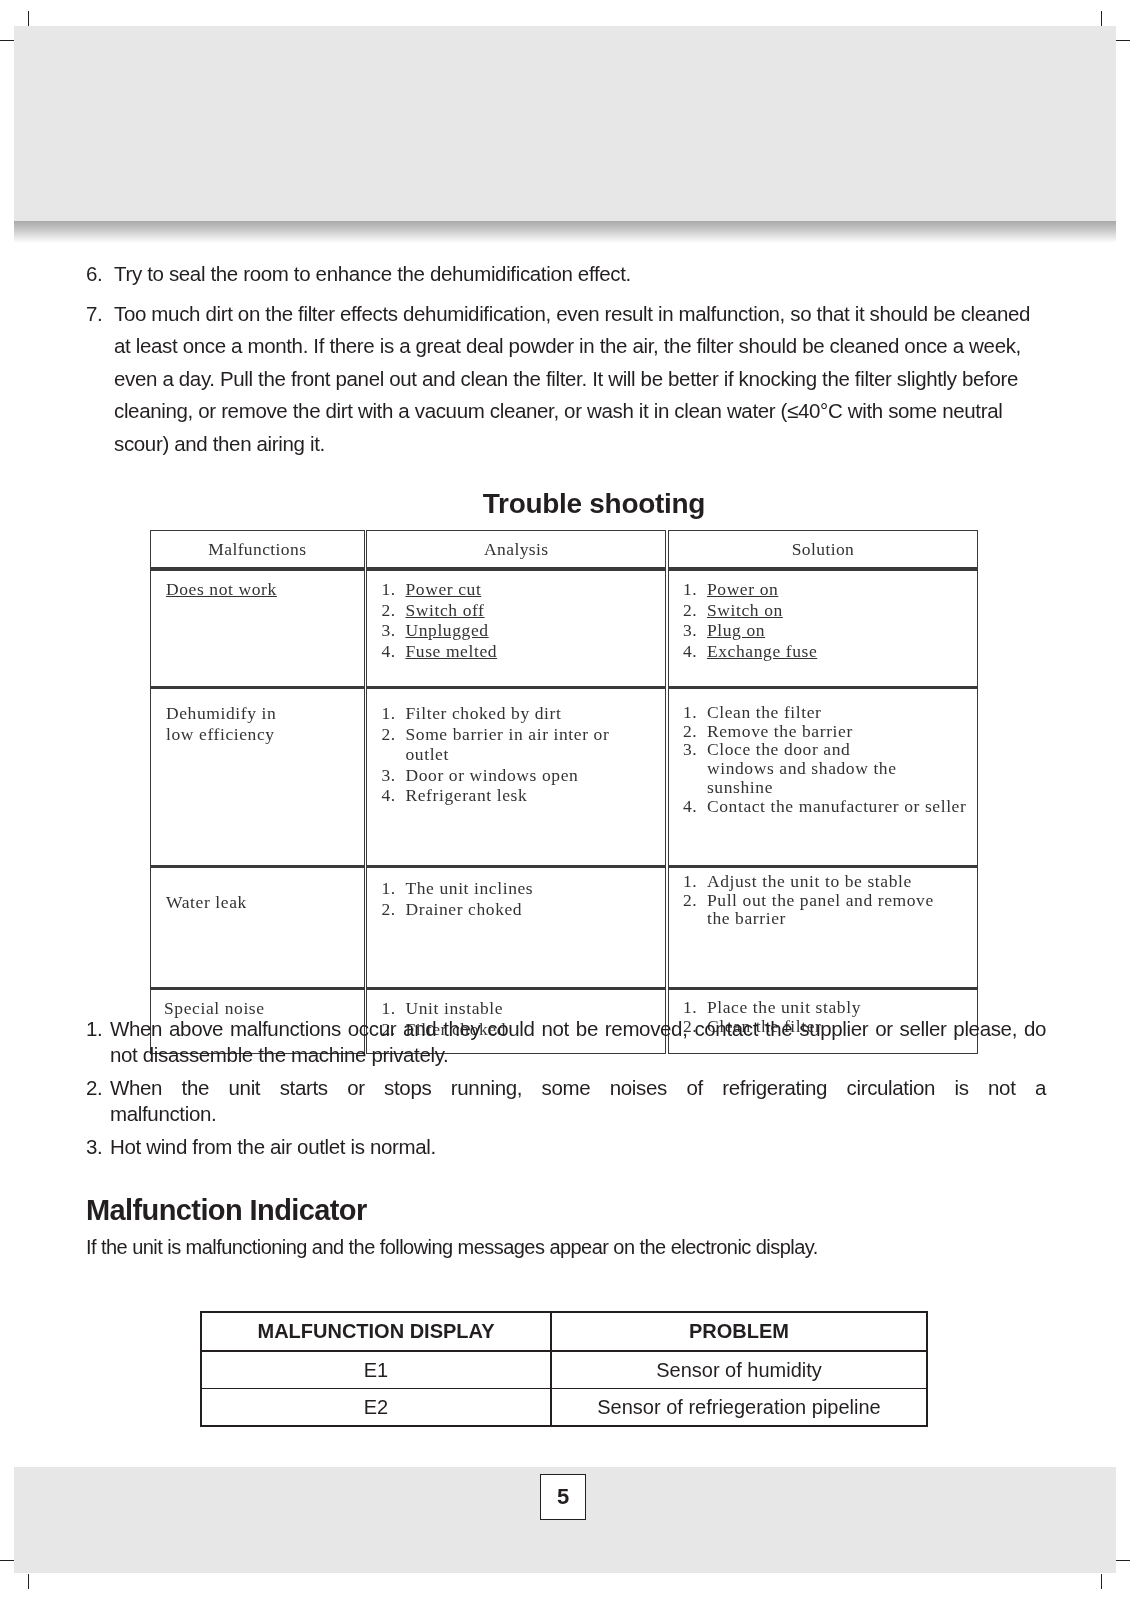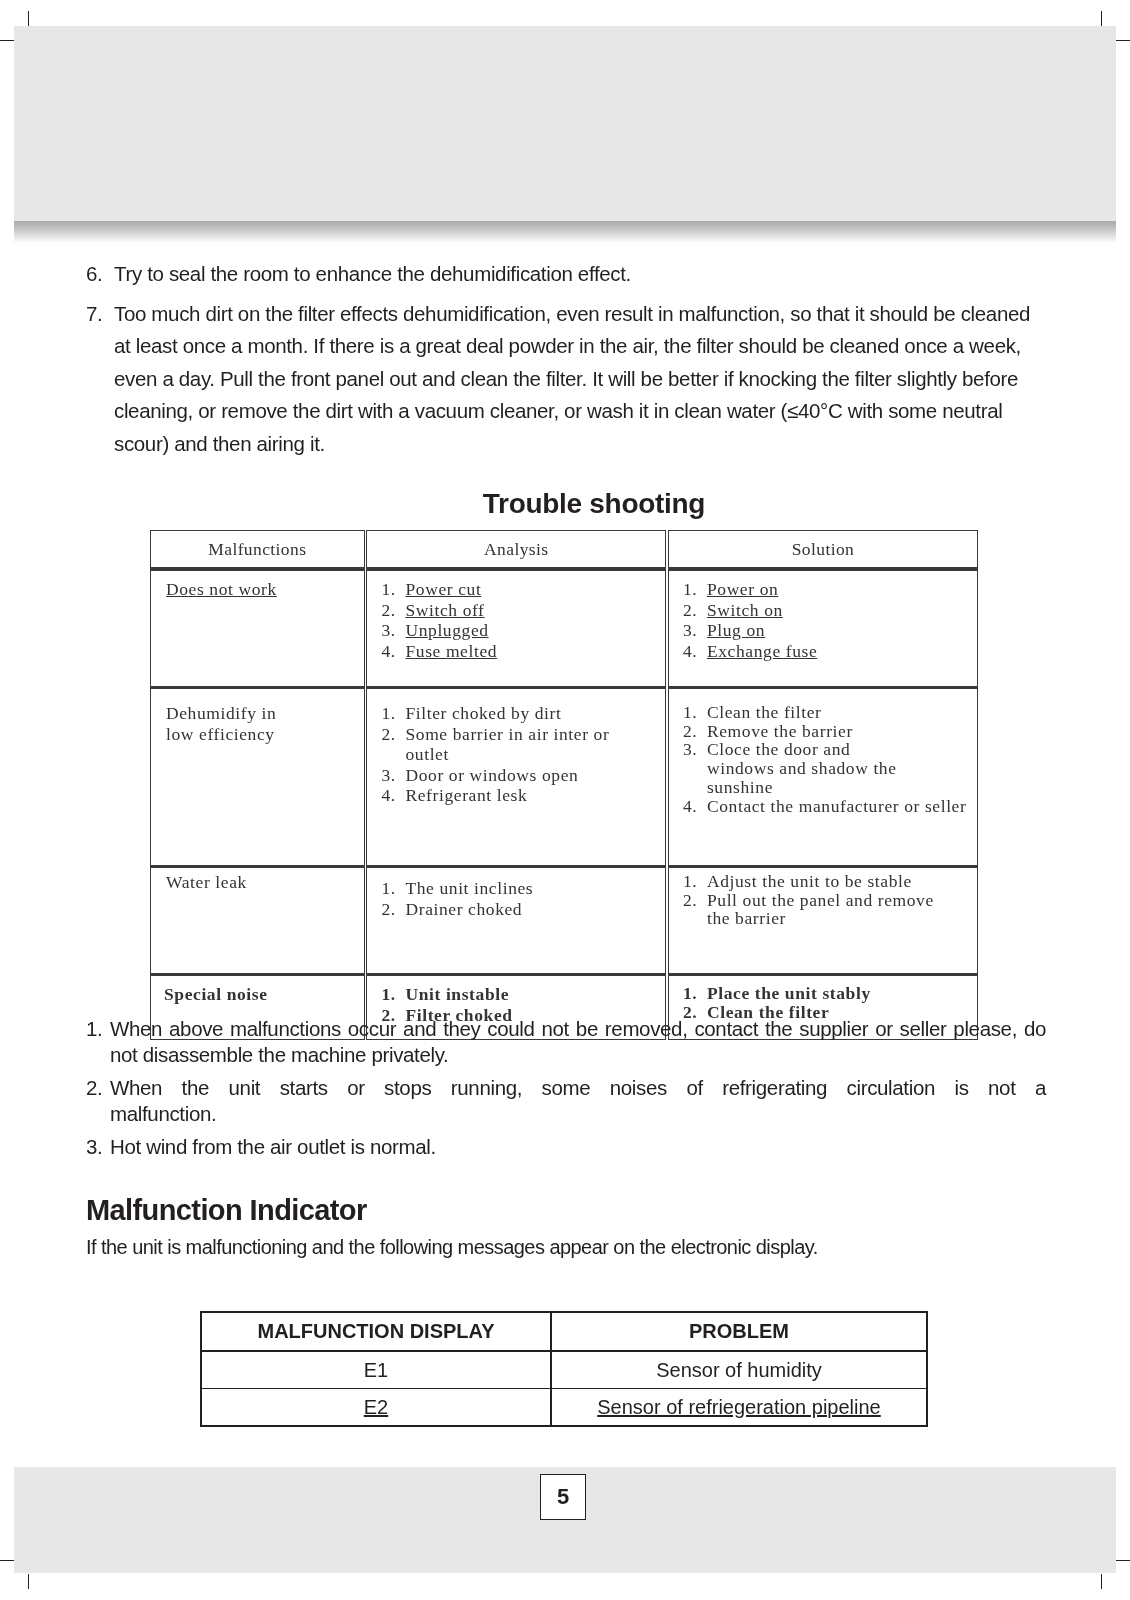--- a/index.html
+++ b/index.html
@@ -53,38 +53,38 @@
   .ts-table td.m { padding-left: 15px; line-height: 20.5px; }
   .ts-table td.lst { padding-left: 14px; }
   .ts-table tr.r td { border-top-width: 2px; }
   .ts-table ol { margin: 0; padding: 0; list-style: none; }
   .ts-table ol li { position: relative; padding-left: 24px; line-height: 20.5px; }
   .ts-table ol li .n { position: absolute; left: 0; }
   .ts-table .sol li { line-height: 18.7px; }
   .row1 td { height: 107px; text-decoration: underline; }
   .row2 td { height: 162px; }
   .row3 td { height: 95px; }
-  .row4 td { height: 55px; font-weight: bold; }
+  .row4 td { height: 55px; }
 
   .notes { position: absolute; left: 86px; top: 1016px; width: 960px; margin: 0; padding: 0; list-style: none; }
   .notes li { position: relative; padding-left: 24px; font-size: 20.5px; line-height: 26px; letter-spacing: -0.35px; margin-bottom: 7px; text-align: justify; text-align-last: left; }
   .notes li .num { position: absolute; left: 0; top: 0; }
   .notes li.wide { word-spacing: 14px; }
 
   .mi-title { position: absolute; left: 86px; top: 1194px; font-weight: bold; font-size: 29px; letter-spacing: -0.6px; }
   .mi-desc { position: absolute; left: 86px; top: 1236px; font-size: 20px; letter-spacing: -0.55px; }
 
   .mi-table {
     position: absolute; left: 200px; top: 1311px; width: 728px;
     border-collapse: collapse; font-size: 20px;
   }
   .mi-table th, .mi-table td { border: 1.3px solid #231f20; text-align: center; height: 36px; padding: 0; }
   .mi-table th { font-weight: bold; border-width: 2px; height: 37px; }
   .mi-table .col1 { width: 348px; }
-  .mi-table tr:last-child td { border-bottom-width: 2px; text-decoration: underline; }
+  .mi-table tr:last-child td { border-bottom-width: 2px; }
   .mi-table td { border-left-width: 2px; border-right-width: 2px; }
 </style>
 </head>
 <body>
 
 <div class="crop" style="left:28px;top:11px;width:1px;height:15px;"></div>
 <div class="crop" style="left:0;top:40px;width:14px;height:1px;"></div>
 <div class="crop" style="left:1101px;top:11px;width:1px;height:15px;"></div>
 <div class="crop" style="left:1116px;top:40px;width:14px;height:1px;"></div>
 <div class="crop" style="left:28px;top:1574px;width:1px;height:15px;"></div>
@@ -159,21 +159,21 @@
       <ol class="sol">
         <li><span class="n">1.</span><span>Clean the filter</span></li>
         <li><span class="n">2.</span><span>Remove the barrier</span></li>
         <li style="width:205px;"><span class="n">3.</span><span>Cloce the door and windows and shadow the sunshine</span></li>
         <li style="width:270px;"><span class="n">4.</span><span>Contact the manufacturer or seller</span></li>
       </ol>
     </td>
   </tr>
 
   <tr class="r row3">
-    <td class="m" style="padding-top:4px;"><span>Water leak</span></td>
+    <td class="m" style="padding-top:24px;"><span>Water leak</span></td>
     <td class="gap"></td>
     <td class="lst" style="padding-top:10px;">
       <ol>
         <li><span class="n">1.</span><span>The unit inclines</span></li>
         <li><span class="n">2.</span><span>Drainer choked</span></li>
       </ol>
     </td>
     <td class="gap"></td>
     <td class="lst" style="padding-top:4px;">
       <ol class="sol">

